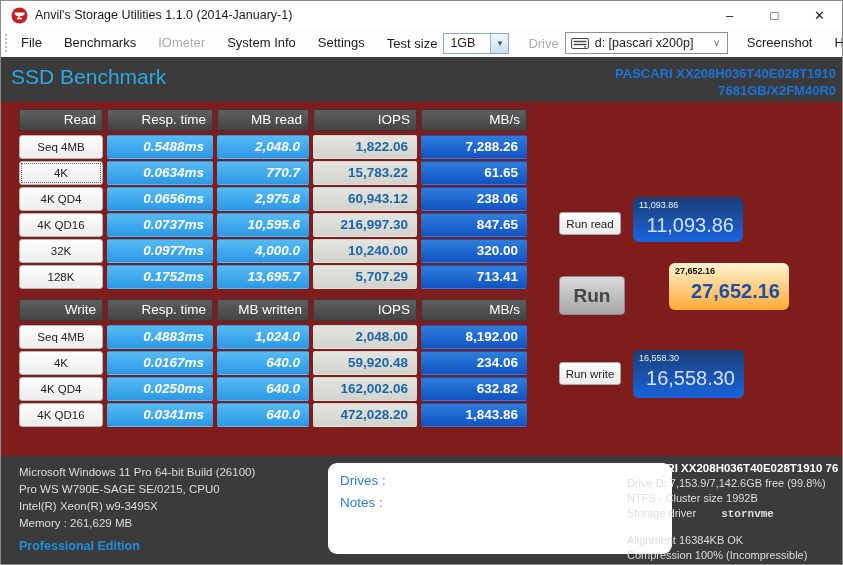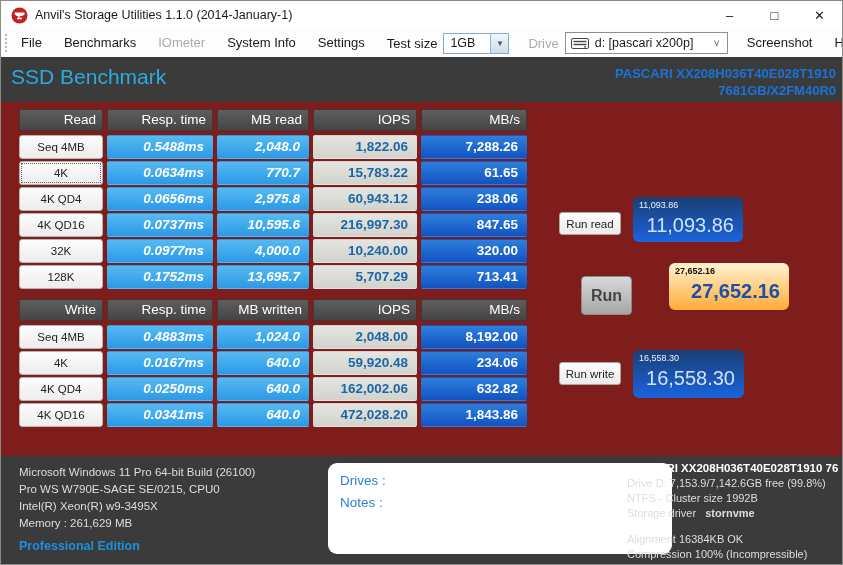--- a/index.html
+++ b/index.html
@@ -85,23 +85,23 @@
   .c-mbs   { background: linear-gradient(#2e7edc,#1153c2); color: #fff; }
 
   .btn {
     position: absolute; display: flex; align-items: center; justify-content: center;
     background: linear-gradient(#fdfdfd,#ebebeb); border: 1px solid #a8a8a8;
     border-radius: 3px; font-size: 11.5px; color: #222;
   }
   #run-read  { left: 558px; top: 110px; width: 62px; height: 23px; }
   #run-write { left: 558px; top: 260px; width: 62px; height: 23px; }
   #run-main  {
-    left: 558px; top: 174px; width: 51px; height: 39px;
+    left: 558px; top: 174px; width: 66px; height: 39px;
     background: linear-gradient(#d9d9d9,#a6a6a6); border: 1px solid #8c8c8c;
-    border-radius: 4px; font-size: 16px; font-weight: bold; color: #454545; margin-left: 22px;
+    border-radius: 4px; font-size: 19px; font-weight: bold; color: #454545;
   }
 
   .score { position: absolute; border-radius: 6px; padding: 3px 9px 2px 6px; display: flex; flex-direction: column; }
   .score-small { font-size: 9px; line-height: 10px; }
   .score-big { font-size: 20px; line-height: 24px; text-align: right; font-weight: bold; margin-top: 3px; }
   .score.sblue { background: linear-gradient(#1b3e74,#1a64dd); }
   .score.sblue .score-small { color: #eef3fb; }
   .score.sblue .score-big { color: #cfe2fb; font-weight: normal; }
   #score-read  { left: 632px; top: 95px;  width: 110px; height: 45px; }
   #score-total { left: 652px; top: 161px; width: 120px; height: 47px;
@@ -295,21 +295,21 @@
       <div>Drives :</div>
       <div>Notes :</div>
     </div>
 
     <div class="driveinfo">
       <div class="ttl">PASCARI XX208H036T40E028T1910 76</div>
       <div>Drive D: 7,153.9/7,142.6GB free (99.8%)</div>
       <div>NTFS - Cluster size 1992B</div>
       <div>
         <span>Storage driver</span>
-        <span class="bold" style="margin-left:6px;">stornvme</span>
+        <span class="bold" style="margin-left:22px;font-family:Liberation Mono, monospace;">stornvme</span>
       </div>
       <div class="spacer"></div>
       <div>Alignment 16384KB OK</div>
       <div>Compression 100% (Incompressible)</div>
     </div>
   </div>
 
 </div>
 
 </body></html>

